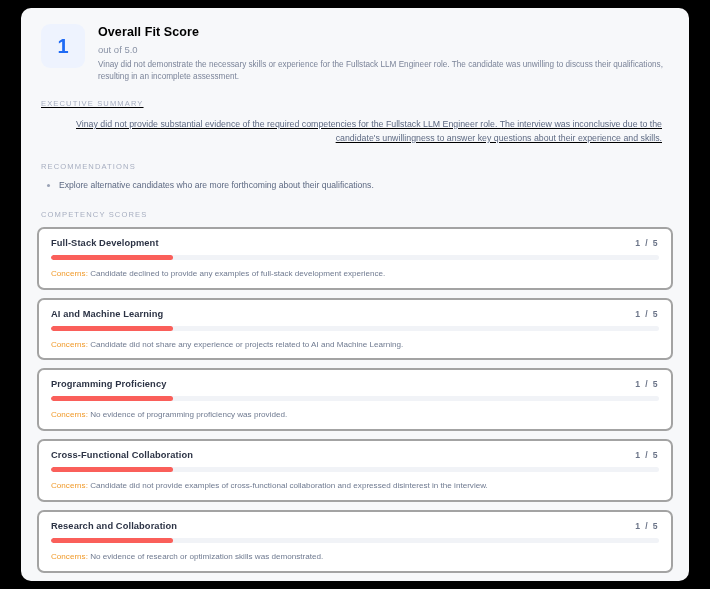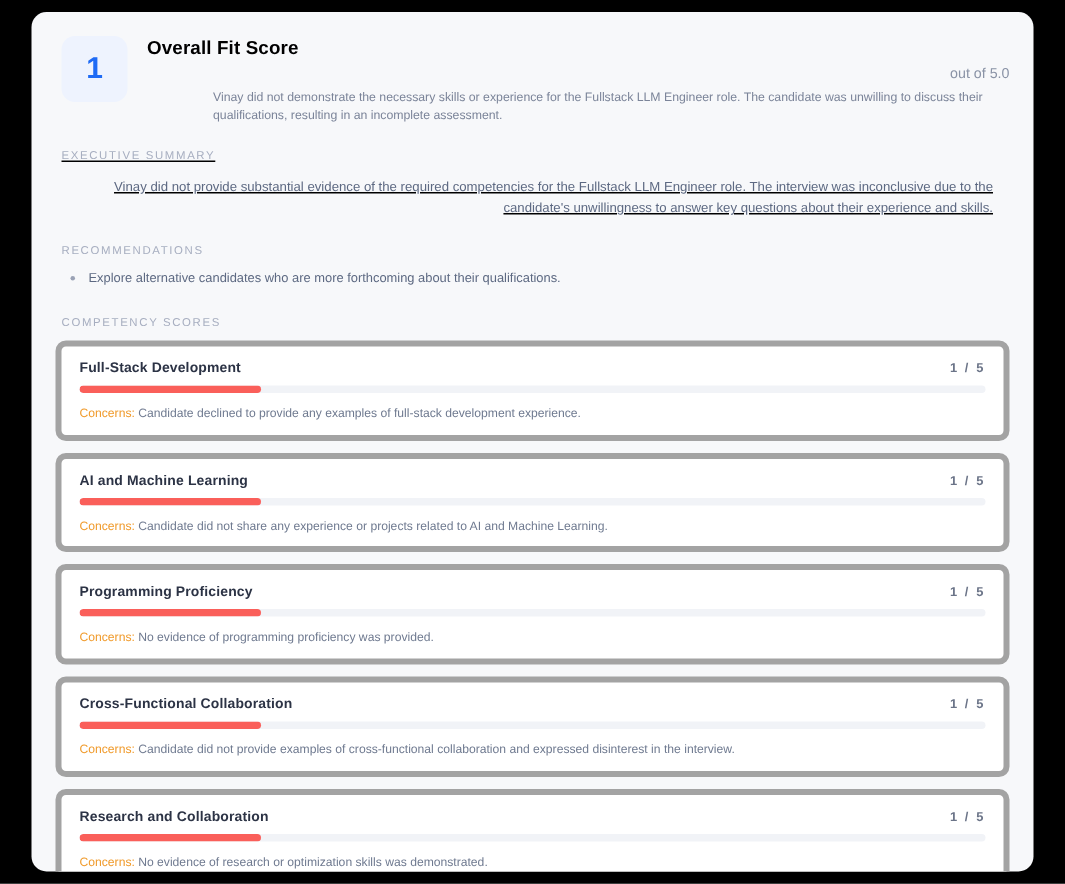--- a/index.html
+++ b/index.html
@@ -60,30 +60,28 @@
     color: #000000;
     letter-spacing: .1px;
     line-height: 1.25;
   }
 
   .fit-outof {
     font-size: 9.5px;
     color: #8a93a6;
     margin-top: 3px;
     line-height: 1.3;
-    text-align: right;
   }
 
   .fit-desc {
     font-size: 8.2px;
     color: #7b8499;
     margin-top: 3px;
     line-height: 1.45;
     max-width: 610px;
-    margin-left: 44px;
   }
 
   
   .section-label {
     font-size: 7.6px;
     letter-spacing: 1.1px;
     color: #a7aec0;
     text-transform: uppercase;
     padding-left: 4px;
   }
@@ -122,21 +120,21 @@
     height: 3px;
     border-radius: 50%;
     background: #9aa2b5;
   }
 
   .comp-wrap { margin-top: 17px; }
 
   
   .comp-card {
     background: #ffffff;
-    border: 4px solid #a3a3a3;
+    border: 2px solid #a3a3a3;
     border-radius: 7px;
     margin-top: 8px;
     padding: 9px 12px 8px 12px;
   }
 
   .comp-top {
     display: flex;
     align-items: center;
     justify-content: space-between;
     gap: 10px;

